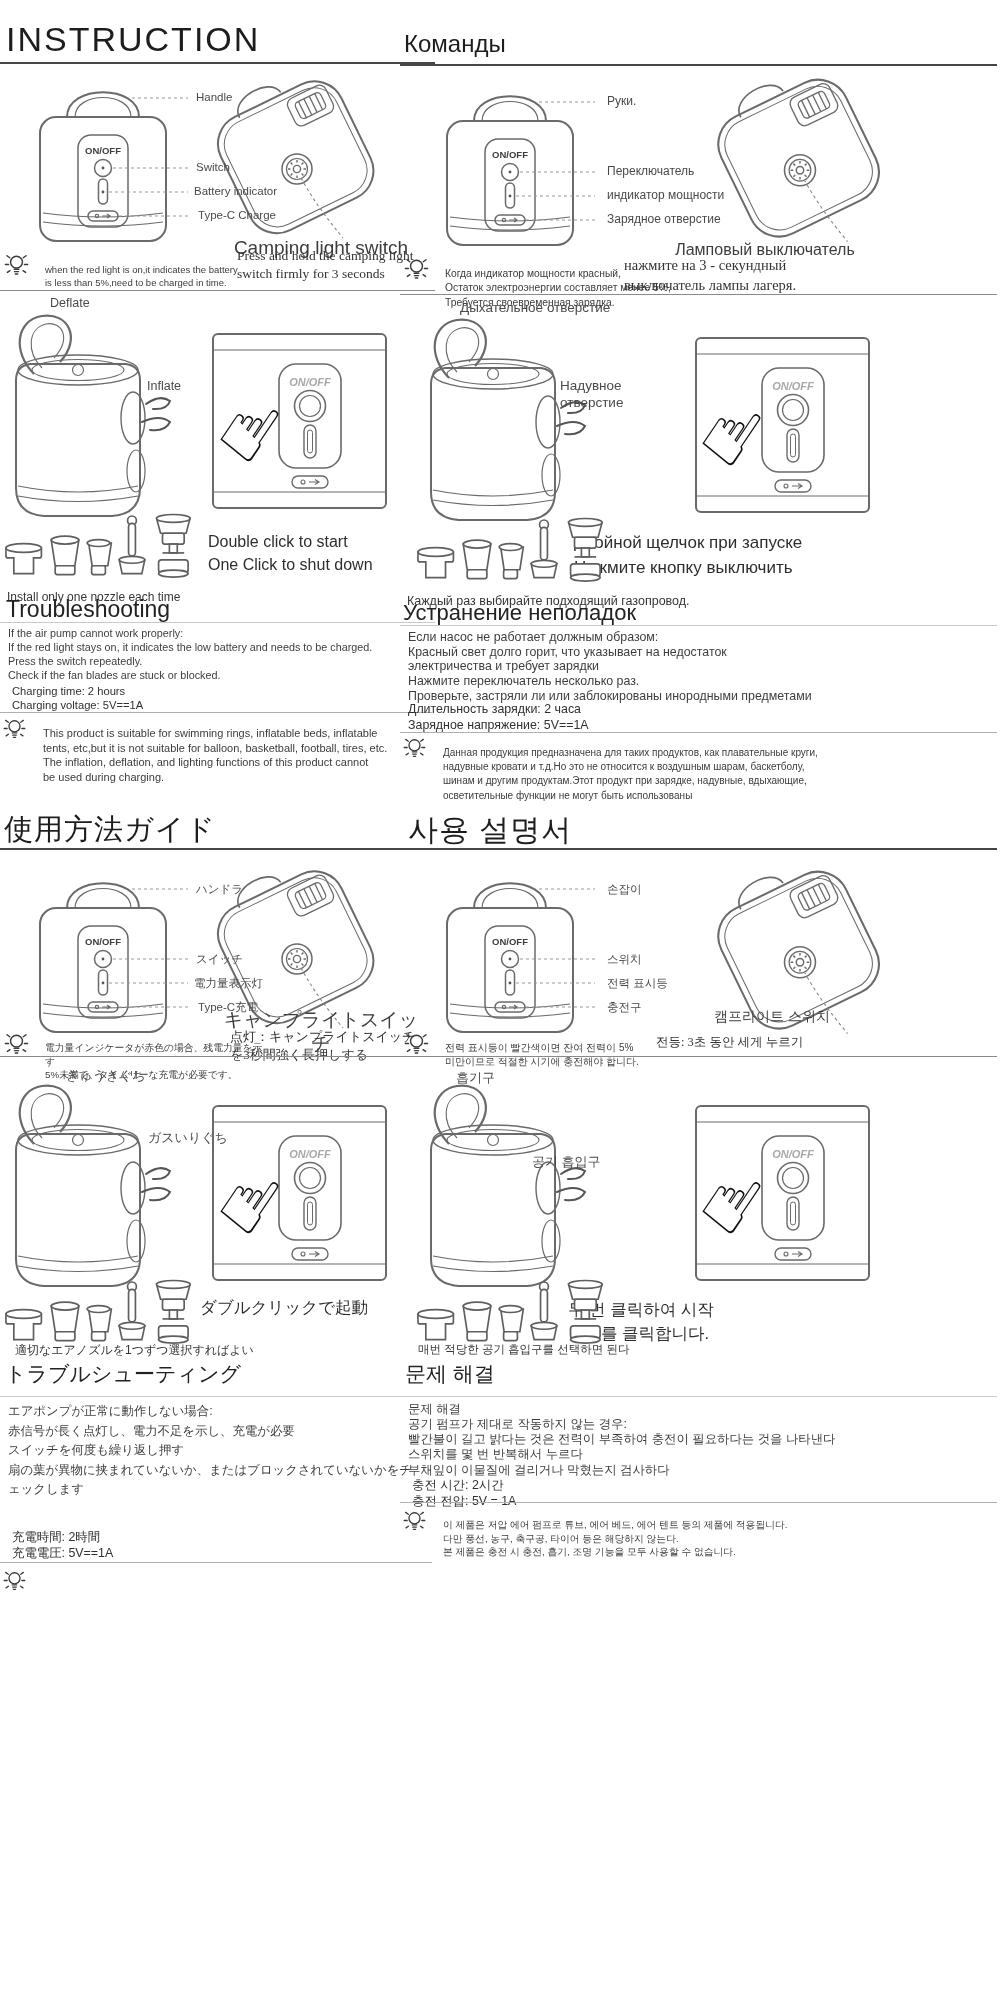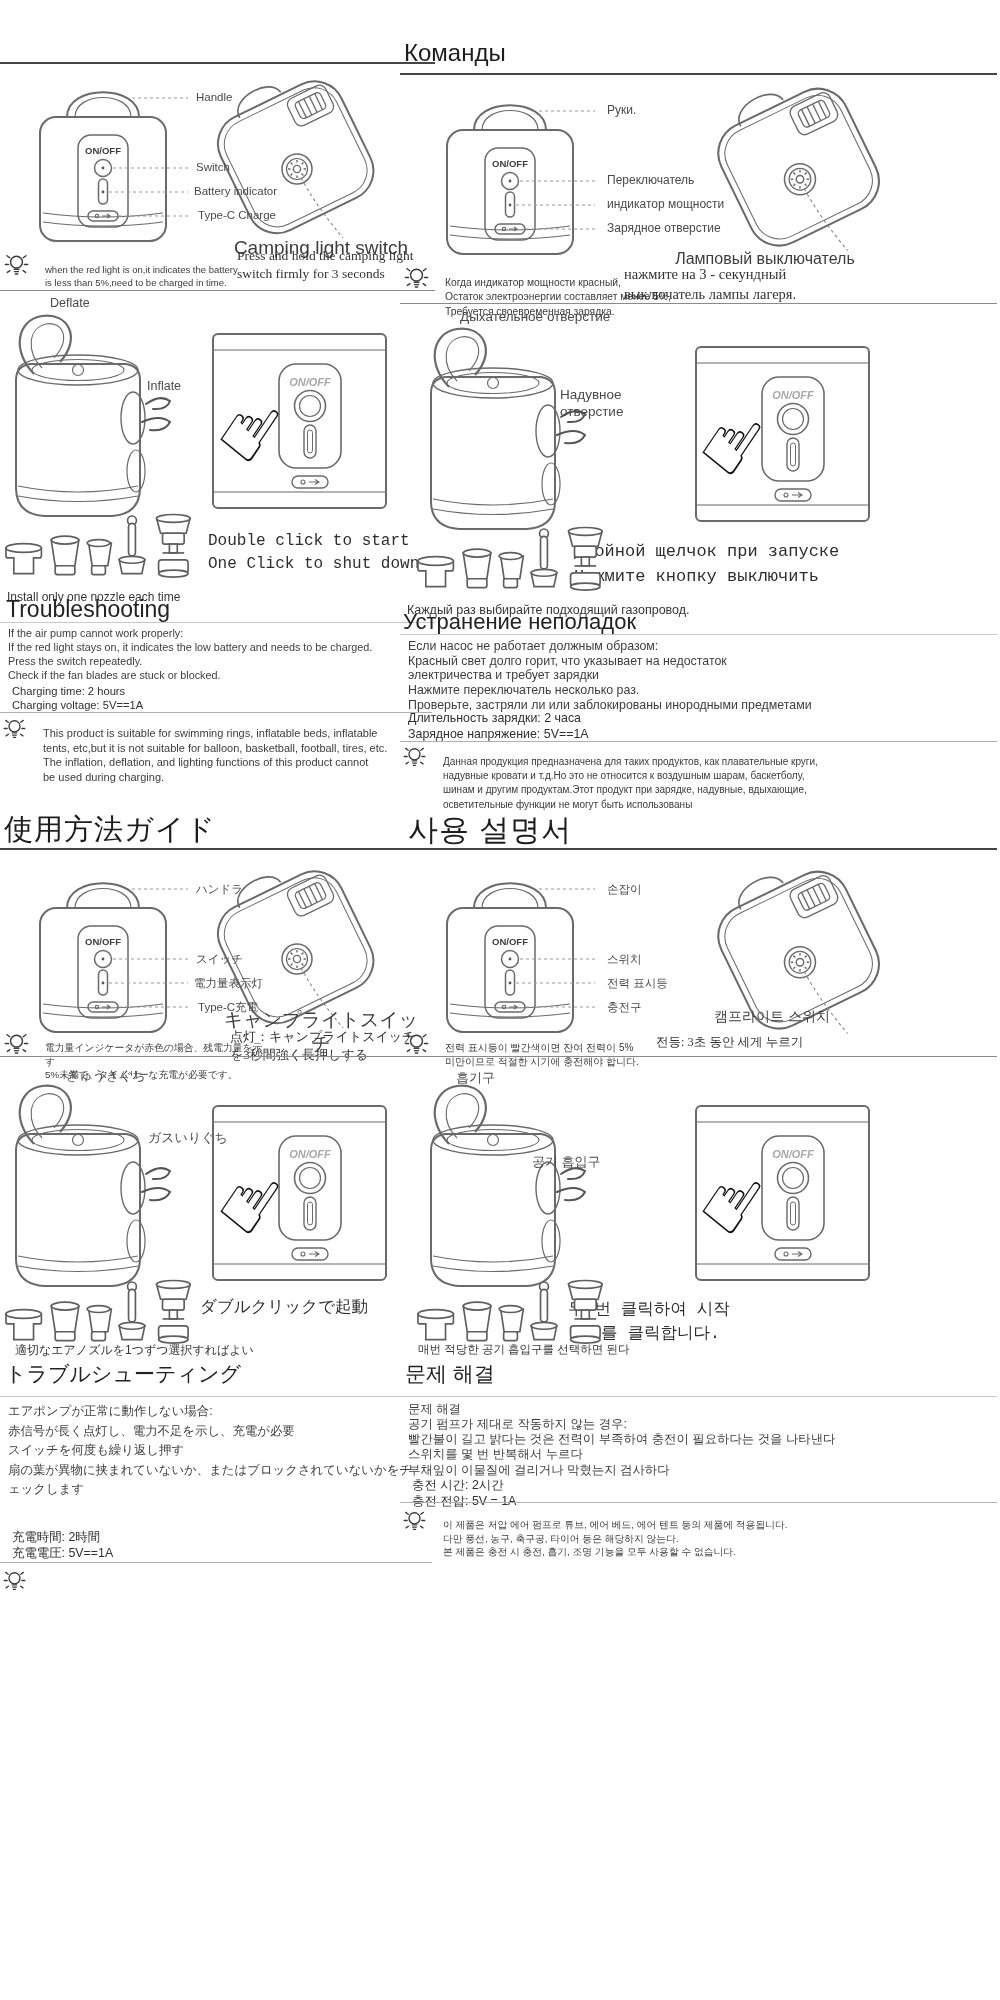--- a/index.html
+++ b/index.html
@@ -26,21 +26,21 @@
   .fig-panel{left:207px;top:330px;width:185px;height:182px;}
   .fig-nozzles{left:3px;top:508px;width:192px;height:80px;}
   .bulb{width:27px;height:27px;}
   .bulb1{left:3px;top:251px;}
   .bulb2{left:2px;top:716px;width:25px;height:25px;}
   .hand{left:225px;top:390px;font-size:80px;line-height:1;color:#101010;transform:rotate(34deg);z-index:5;}
   .note{position:absolute;margin:12px;color:#3c3c3c;white-space:pre-line;}
   .note1{left:33px;top:251px;width:202px;font-size:9.5px;line-height:1.4;}
   .note2{left:31px;top:714px;width:402px;font-size:11px;line-height:1.32;}
   .press{position:absolute;margin:0;left:237px;top:247px;width:195px;font-size:13.5px;line-height:1.35;color:#333;white-space:pre-line;font-family:Liberation Serif, serif;}
-  .click{position:absolute;margin:0;left:208px;top:530px;width:230px;font-size:16px;line-height:1.45;color:#2e2e2e;white-space:pre-line;font-family:Liberation Mono, monospace;}
+  .click{position:absolute;margin:0;left:208px;top:530px;width:230px;font-size:16px;line-height:1.45;color:#2e2e2e;white-space:pre-line;}
   .nozzle-cap{position:absolute;margin:0;left:7px;top:590px;font-size:12px;color:#353535;white-space:nowrap;}
   .tr-title{position:absolute;margin:0;left:6px;top:596px;font-weight:500;font-size:23px;color:#222;white-space:nowrap;}
   .tr-trule{top:622px;width:435px;border-top:1px solid #c9c9c9;}
   .tr-body{position:absolute;margin:0;left:8px;top:626px;width:440px;font-size:10.8px;line-height:1.3;color:#3e3e3e;white-space:pre-line;}
   .tr-charging{position:absolute;margin:0;left:12px;top:684px;font-size:11.2px;line-height:1.28;color:#303030;white-space:pre-line;}
   .tr-rule{top:712px;width:432px;border-top:1px solid #b0b0b0;}
 
   
   .sec-r .fig-front{left:25px;}
   .sec-r .lbl-handle,.sec-r .lbl-switch,.sec-r .lbl-battery,.sec-r .lbl-charge{left:207px;}
@@ -242,20 +242,21 @@
       <path d="M162 45 h22"></path>
       <rect x="158" y="52" width="30" height="13" rx="3"></rect>
       <ellipse cx="173" cy="66" rx="15" ry="3.5"></ellipse>
     </g>
   </symbol>
 </svg>
 
 <div class="page">
 
   <section class="sec sec-en" style="left:0;top:0;width:440px;height:810px;">
+    <h1 class="title">INSTRUCTION</h1>
     <div class="title-rule"></div>
     <svg class="fig fig-front">
         <use href="#sym-front"></use>
       </svg>
     <svg class="fig fig-tilt">
         <use href="#sym-tilt"></use>
       </svg>
     <span class="lbl lbl-handle">Handle</span>
     <span class="lbl lbl-switch">Switch</span>
     <span class="lbl lbl-battery">Battery indicator</span>
@@ -295,21 +296,21 @@
     <div class="rule tr-rule"></div>
     <svg class="bulb bulb2">
         <use href="#sym-bulb"></use>
       </svg>
     <p class="note note2">This product is suitable for swimming rings, inflatable beds, inflatable
 tents, etc,but it is not suitable for balloon, basketball, football, tires, etc.
 The inflation, deflation, and lighting functions of this product cannot
 be used during charging.</p>
   </section>
 
-  <section class="sec sec-r sec-ru" style="left:400px;top:13px;width:600px;height:810px;">
+  <section class="sec sec-r sec-ru" style="left:400px;top:4px;width:600px;height:810px;">
     <h1 class="title">Команды</h1>
     <div class="title-rule"></div>
     <svg class="fig fig-front">
         <use href="#sym-front"></use>
       </svg>
     <svg class="fig fig-tilt">
         <use href="#sym-tilt"></use>
       </svg>
     <span class="lbl lbl-handle">Руки.</span>
     <span class="lbl lbl-switch">Переключатель</span>

